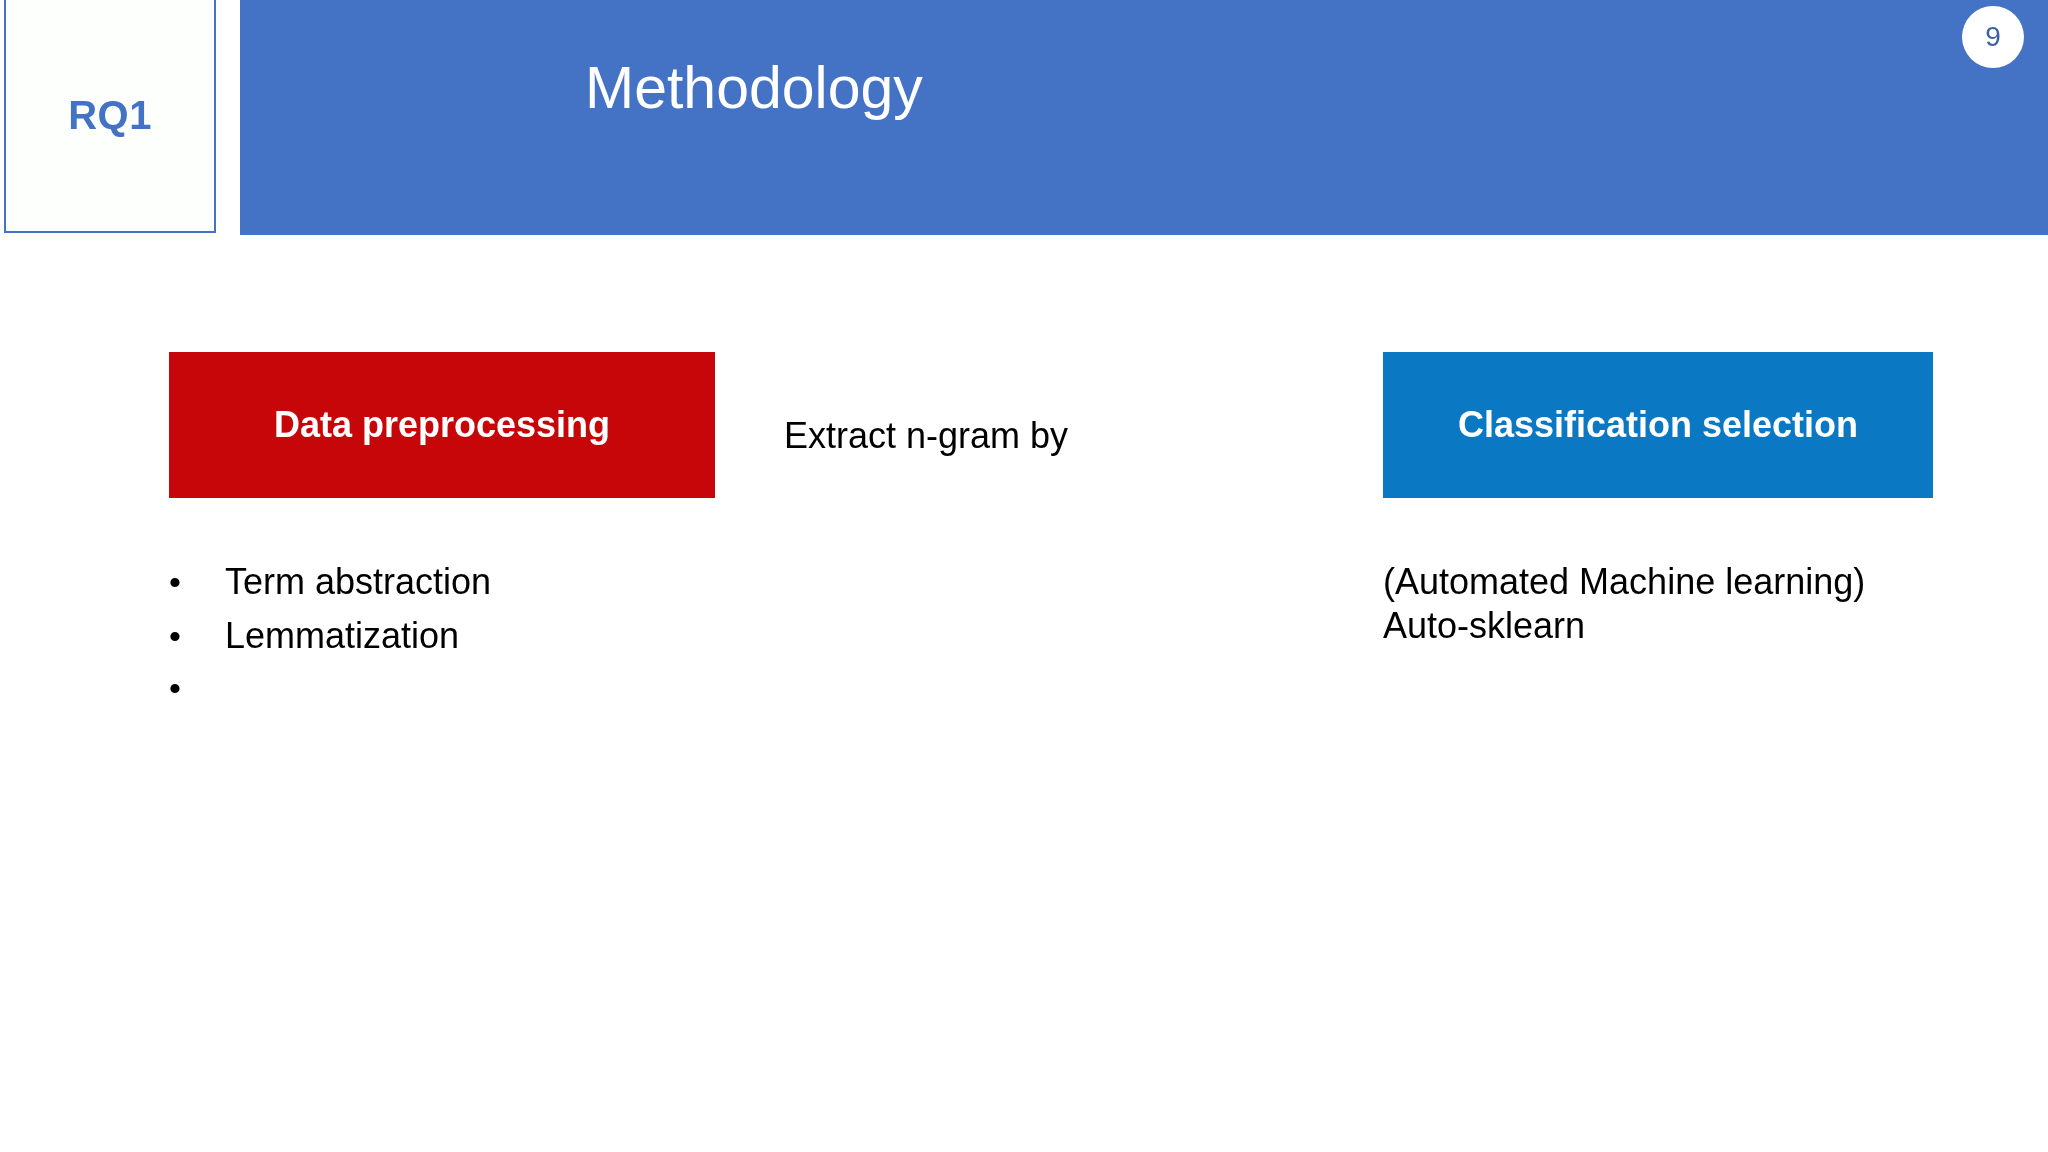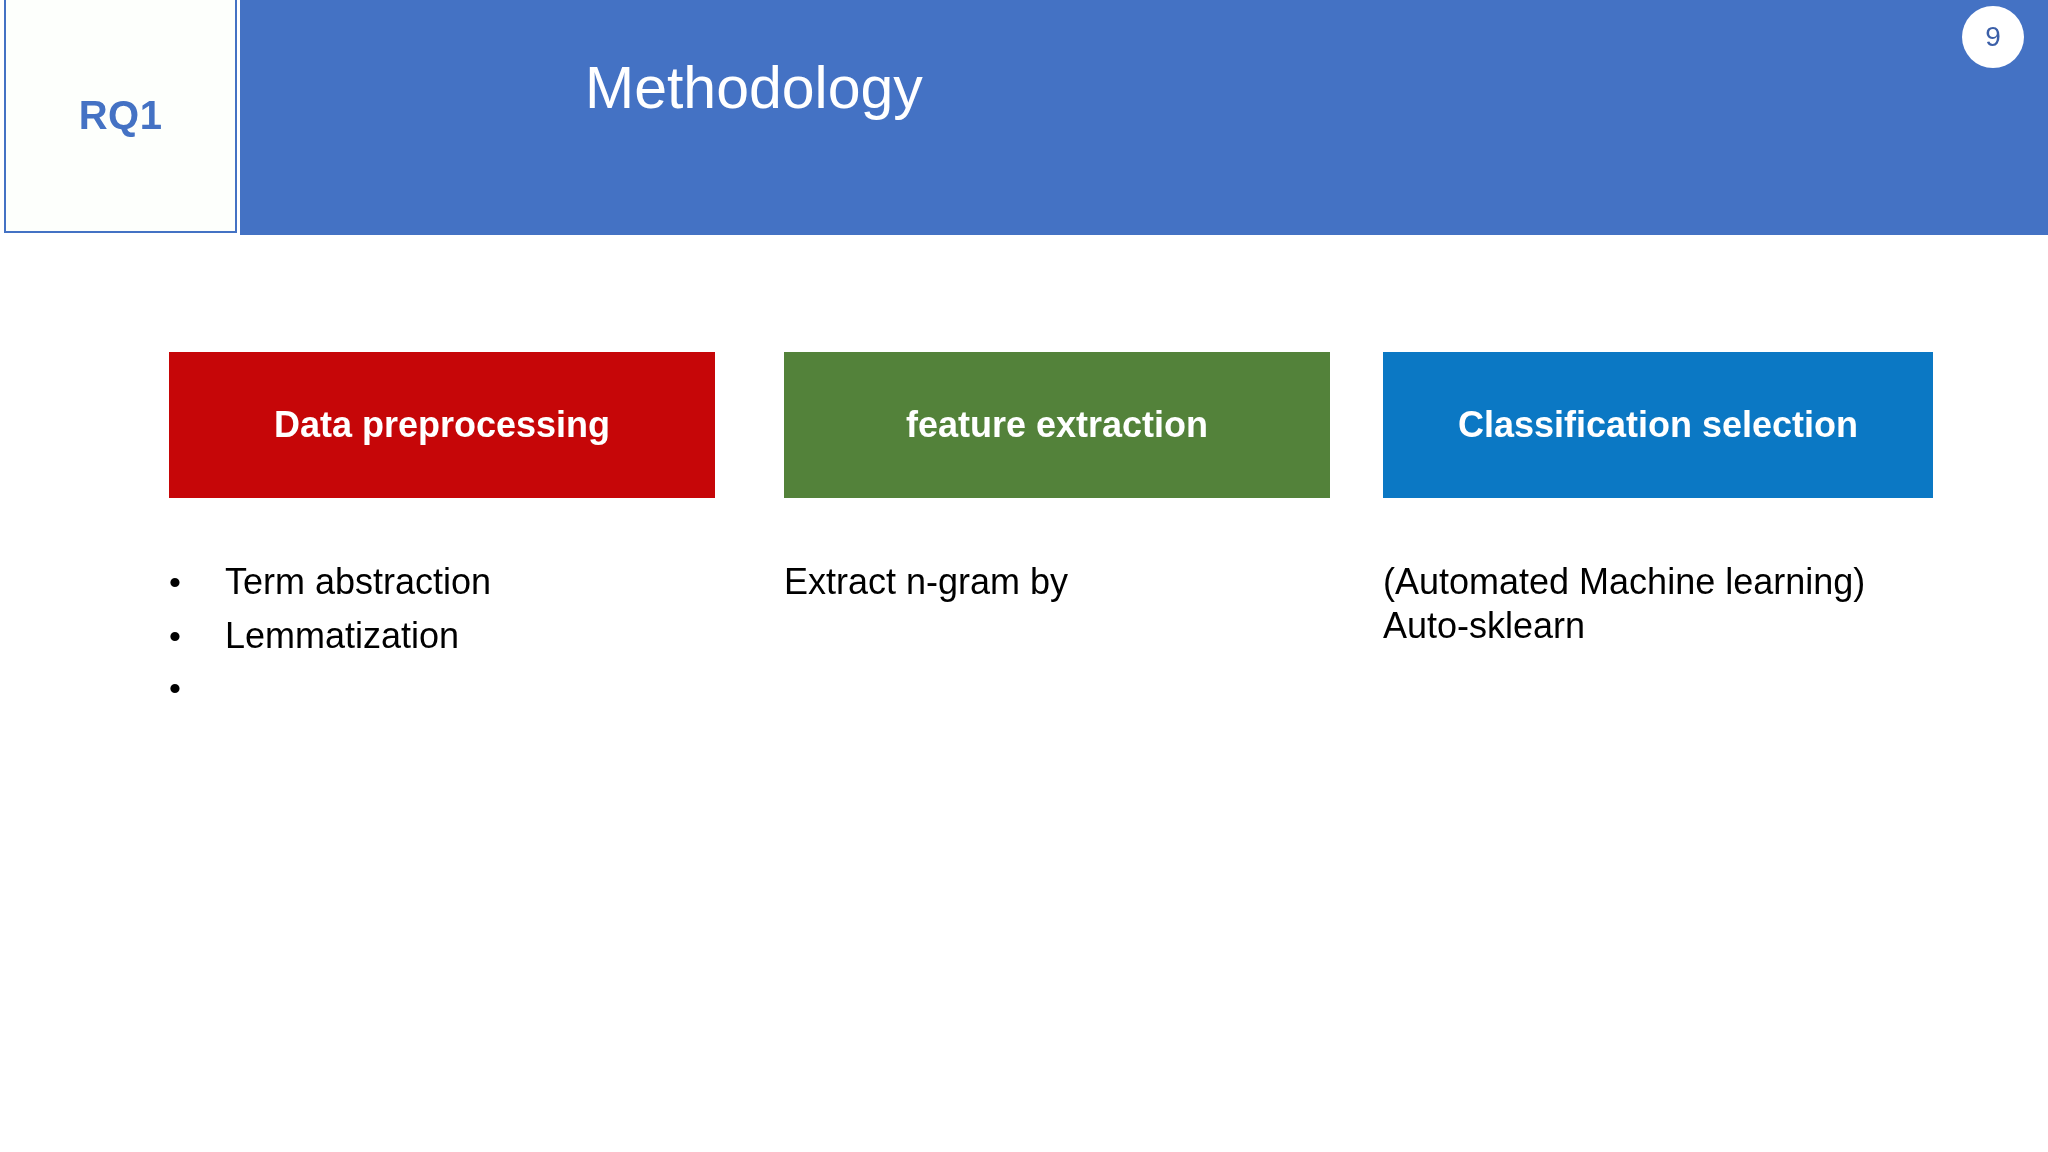--- a/index.html
+++ b/index.html
@@ -24,21 +24,21 @@
     left: 240px;
     top: 0;
     width: 1808px;
     height: 235px;
     background: #4472c4;
   }
   #rq-box {
     position: absolute;
     left: 4px;
     top: 0;
-    width: 233px;
+    width: 212px;
     height: 233px;
     background: #fdfffc;
     border: 2px solid #4472c4;
     border-top: none;
     box-sizing: border-box;
     display: flex;
     align-items: center;
     justify-content: center;
   }
   #rq-label {
@@ -156,23 +156,20 @@
           <span>Lemmatization</span>
         </li>
         <li>
           <span class="bullet-dot">•</span>
         </li>
       </ul>
     </div>
   </div>
 
   <div class="column" id="col-1">
-    <div class="box" style="background: rgb(83, 130, 58);">
-      <span class="box-label">feature extraction</span>
-    </div>
     <div class="body-text centered">
       <span class="plain-line">Extract n-gram by</span>
     </div>
   </div>
 
   <div class="column" id="col-2">
     <div class="box" style="background: rgb(11, 120, 196);">
       <span class="box-label">Classification selection</span>
     </div>
     <div class="body-text centered">

